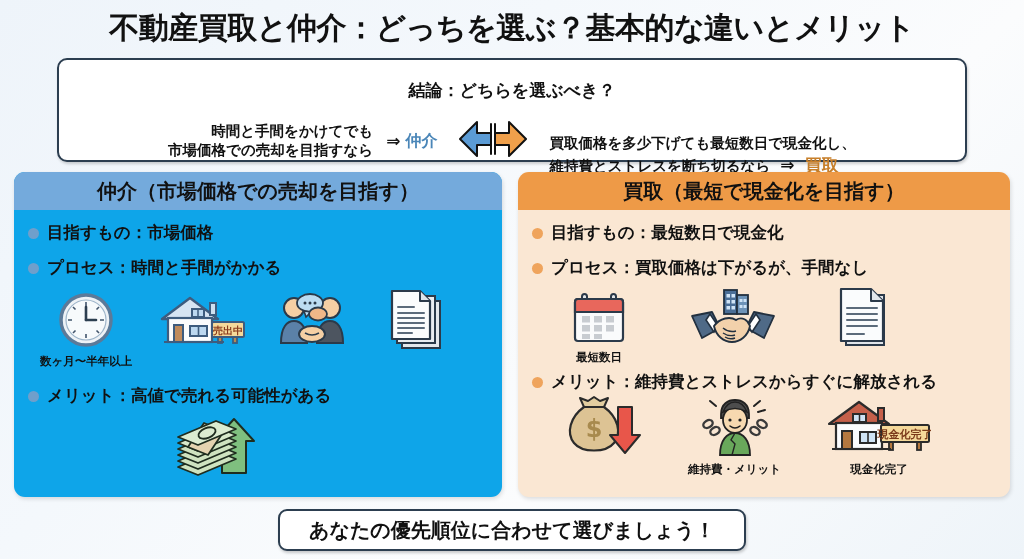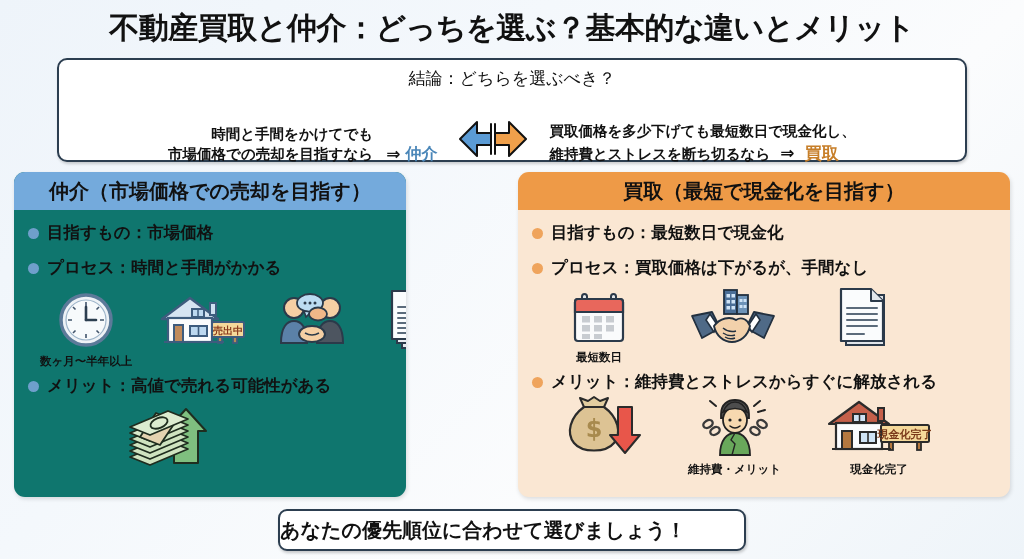--- a/index.html
+++ b/index.html
@@ -35,28 +35,28 @@
     top: 58px; left: 57px;
     width: 910px; height: 104px;
     background: #ffffff;
     border: 2px solid #2c3e50;
     border-radius: 10px;
     box-shadow: 1px 2px 3px rgba(0,0,0,0.18);
   }
   #conclusion-heading {
     text-align: center;
     font-size: 17px;
-    font-weight: 400;
-    margin-top: 7px;
+    font-weight: 700;
+    margin-top: 19px;
     color: #111;
     white-space: nowrap;
   }
   #conclusion-row {
     display: flex;
-    align-items: flex-end;
+    align-items: center;
     justify-content: center;
     margin-top: 4px;
     gap: 8px;
   }
   .conc-side {
     font-size: 14.5px;
     font-weight: 700;
     line-height: 1.35;
     color: #111;
     white-space: nowrap;
@@ -74,21 +74,21 @@
 
   
   .panel {
     position: absolute;
     top: 172px;
     height: 325px;
     border-radius: 11px;
     overflow: hidden;
     box-shadow: 1px 2px 4px rgba(0,0,0,0.13);
   }
-  #panel-left  { left: 14px;  width: 392px; background: #0f766e; }
+  #panel-left  { left: 14px;  width: 488px; background: #0ea5e9; }
   #panel-right { left: 518px; width: 492px; background: #fae7d3; }
 
   .panel-header {
     height: 38px;
     line-height: 38px;
     text-align: center;
     font-size: 20px;
     font-weight: 700;
     color: #111;
     white-space: nowrap;
@@ -137,20 +137,21 @@
   #footer-banner {
     position: absolute;
     left: 278px; top: 509px;
     width: 468px; height: 42px;
     background: #ffffff;
     border: 2px solid #2c3e50;
     border-radius: 9px;
     box-shadow: 1px 2px 3px rgba(0,0,0,0.2);
     display: flex;
     align-items: center;
+    justify-content: center;
     font-size: 20px;
     font-weight: 700;
     color: #111;
     white-space: nowrap;
   }
 </style>
 </head>
 <body>
 
 <div id="title">不動産買取と仲介：どっちを選ぶ？基本的な違いとメリット</div>
@@ -284,21 +285,21 @@
               <line x1="10" y1="34" x2="36" y2="34"></line>
               <line x1="10" y1="39" x2="36" y2="39"></line>
               <line x1="10" y1="44" x2="24" y2="44"></line>
             </g>
           </svg>
         </span>
       </div>
 
     </div>
 
-    <div class="bullet-line" style="margin-top:6px;">
+    <div class="bullet-line" style="margin-top:16px;">
       <span class="dot"></span>
       <span>メリット：高値で売れる可能性がある</span>
     </div>
 
     <div class="icon-row" style="margin-top:4px; justify-content:center; padding-right:60px;">
       <div class="icon-cell">
         <span>
           <svg width="128" height="72" viewBox="0 0 128 72">
             <path d="M58 62 L58 30 L50 30 L70 8 L90 30 L82 30 L82 62 Z" fill="#7fbf7f" stroke="#1f2d1f" stroke-width="2" stroke-linejoin="round"></path>
             <g stroke="#1f2d1f" stroke-width="1.8" stroke-linejoin="round">

